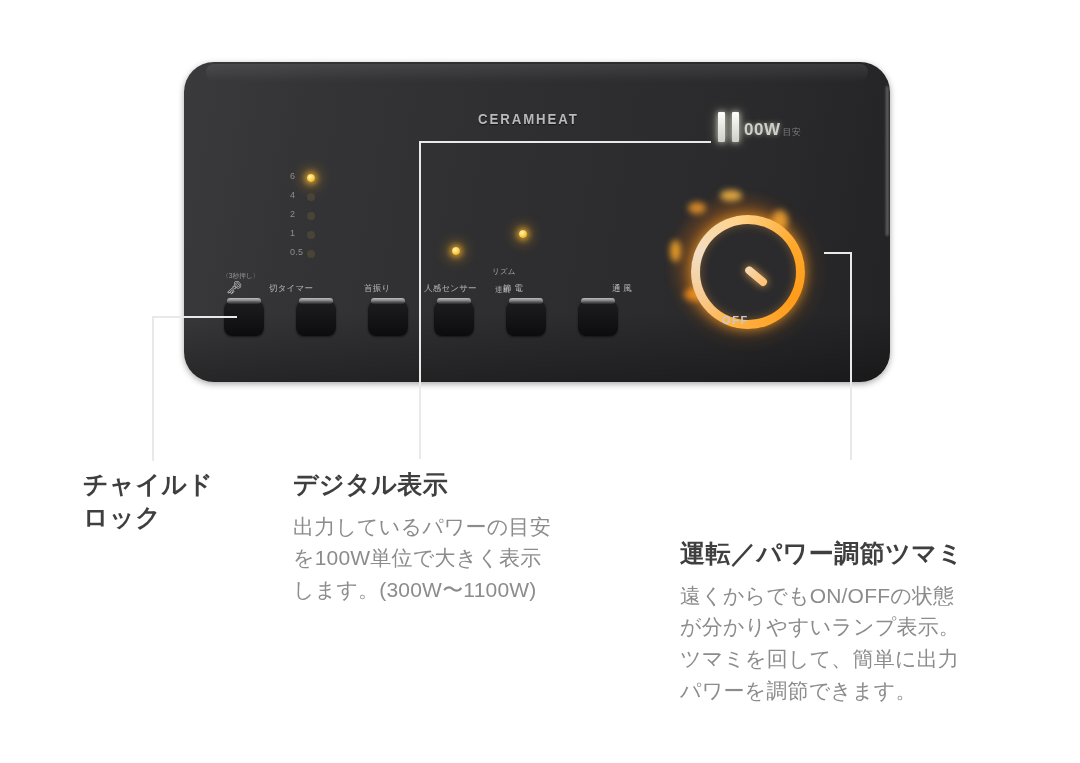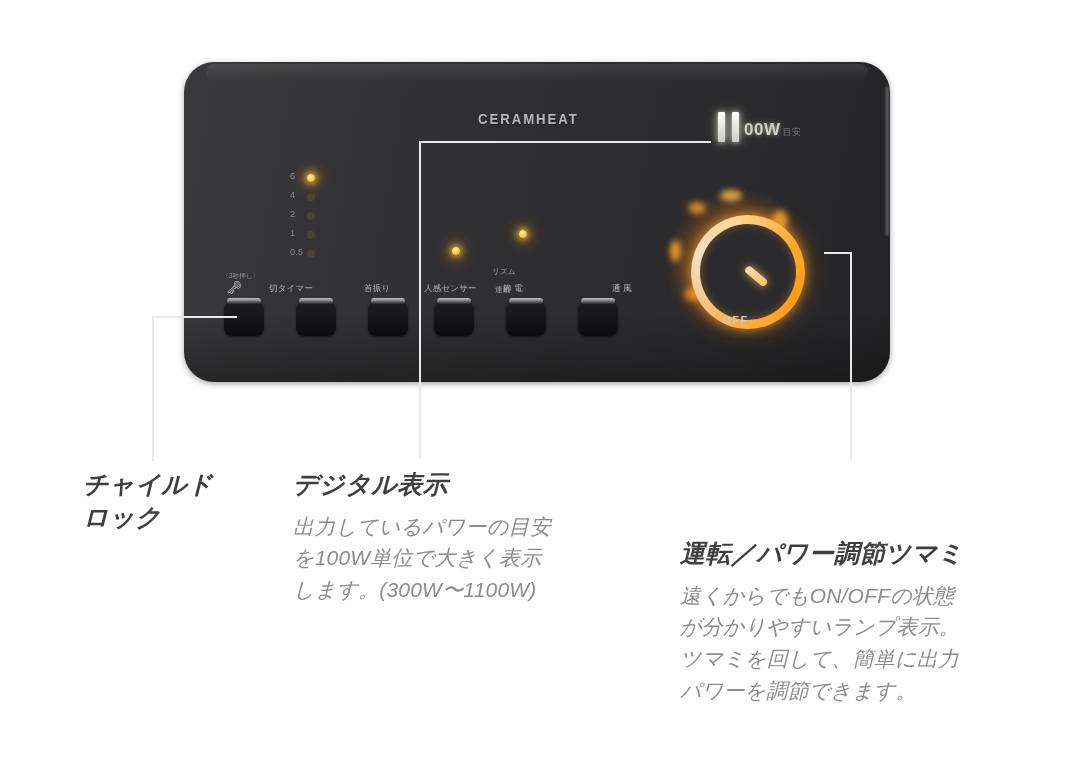--- a/index.html
+++ b/index.html
@@ -132,21 +132,21 @@
     transform:rotate(40deg) translate(6px,-4px);
     box-shadow:0 0 8px rgba(255,180,80,.8);
   }
   .blob{position:absolute;border-radius:50%;filter:blur(3px);}
   .dial-off{
     position:absolute;left:0;right:7px;top:126px;text-align:center;
     font-size:11px;color:#c9c9cb;letter-spacing:1.6px;font-weight:600;
   }
 
   
-  .cap{position:absolute;font-style:italic;}
+  .cap{position:absolute;}
   .cap-title{
     font-weight:700;color:#3f3f3f;font-size:25px;line-height:1.30;letter-spacing:.5px;
   }
   .cap-body{
     color:#8c8c8c;font-size:21px;line-height:1.52;letter-spacing:.2px;margin-top:10px;
   }
   .cap-body div{white-space:nowrap;}
 </style>
 </head>
 <body>

